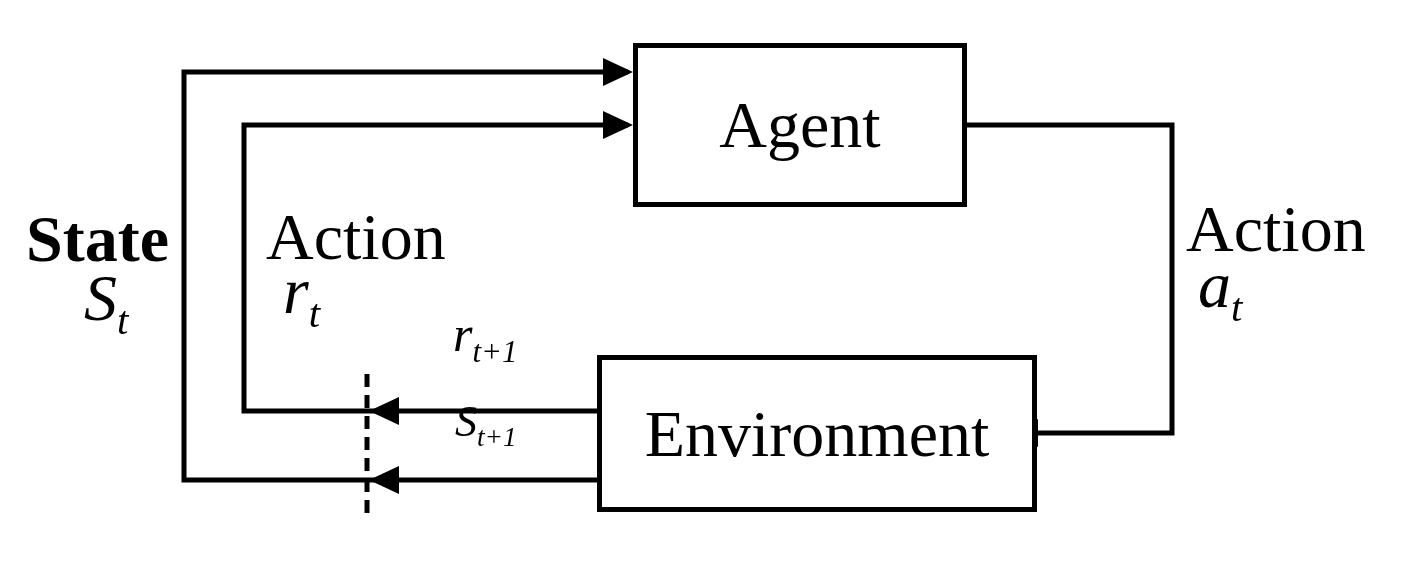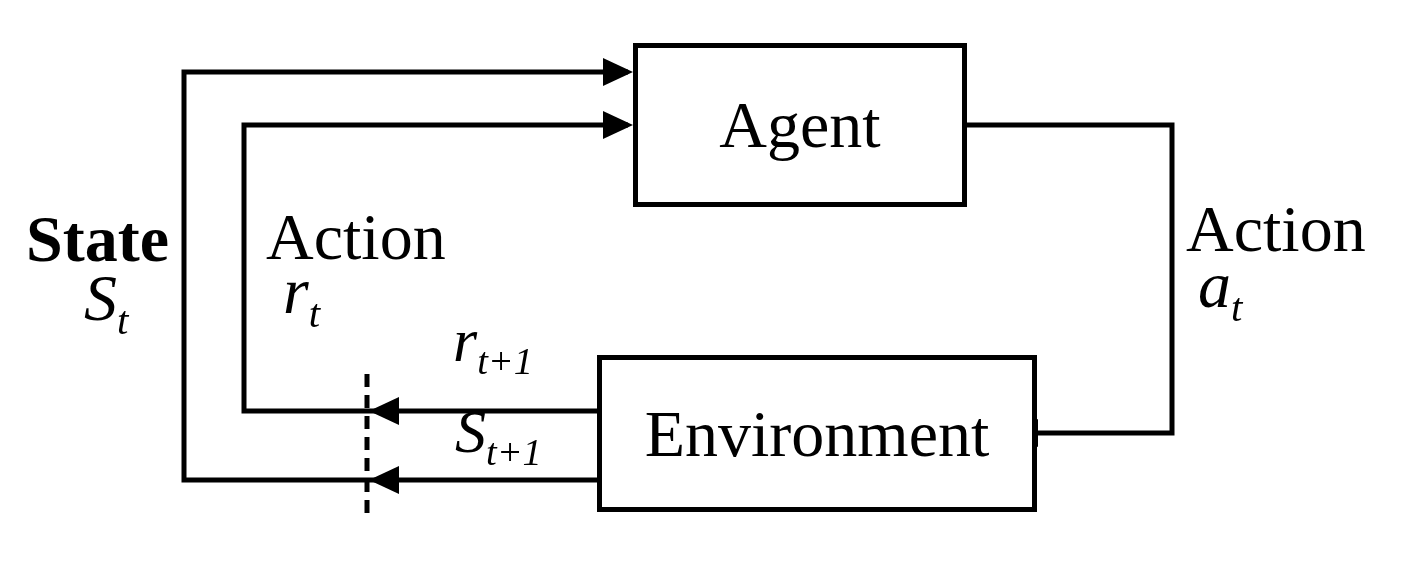--- a/index.html
+++ b/index.html
@@ -56,22 +56,22 @@
   .math sub {
     font-size: 0.62em;
     line-height: 0;
   }
   #state-word    { left: 26px;   top: 206px; font-weight: bold; }
   #state-symbol  { left: 84px;   top: 265px; }
   #reward-word   { left: 266px;  top: 204px; }
   #reward-symbol { left: 267px;  top: 258px; margin-left: 16px; }
   #action-word   { left: 1186px; top: 196px; }
   #action-symbol { left: 1198px; top: 252px; }
-  #reward-next-symbol { left: 453px; top: 309px; font-size: 62px; }
-  #state-next-symbol  { left: 455px; top: 400px; font-size: 62px; }
+  #reward-next-symbol { left: 453px; top: 309px; font-size: 50px; }
+  #state-next-symbol  { left: 455px; top: 400px; font-size: 44px; }
 </style>
 </head>
 <body>
 
 <div id="canvas">
 
   <svg id="wiring" width="1424" height="570" viewBox="0 0 1424 570">
 
     <path d="M 599 480 L 184 480 L 184 72 L 628 72" fill="none" stroke="#000000" stroke-width="5"></path>
 

